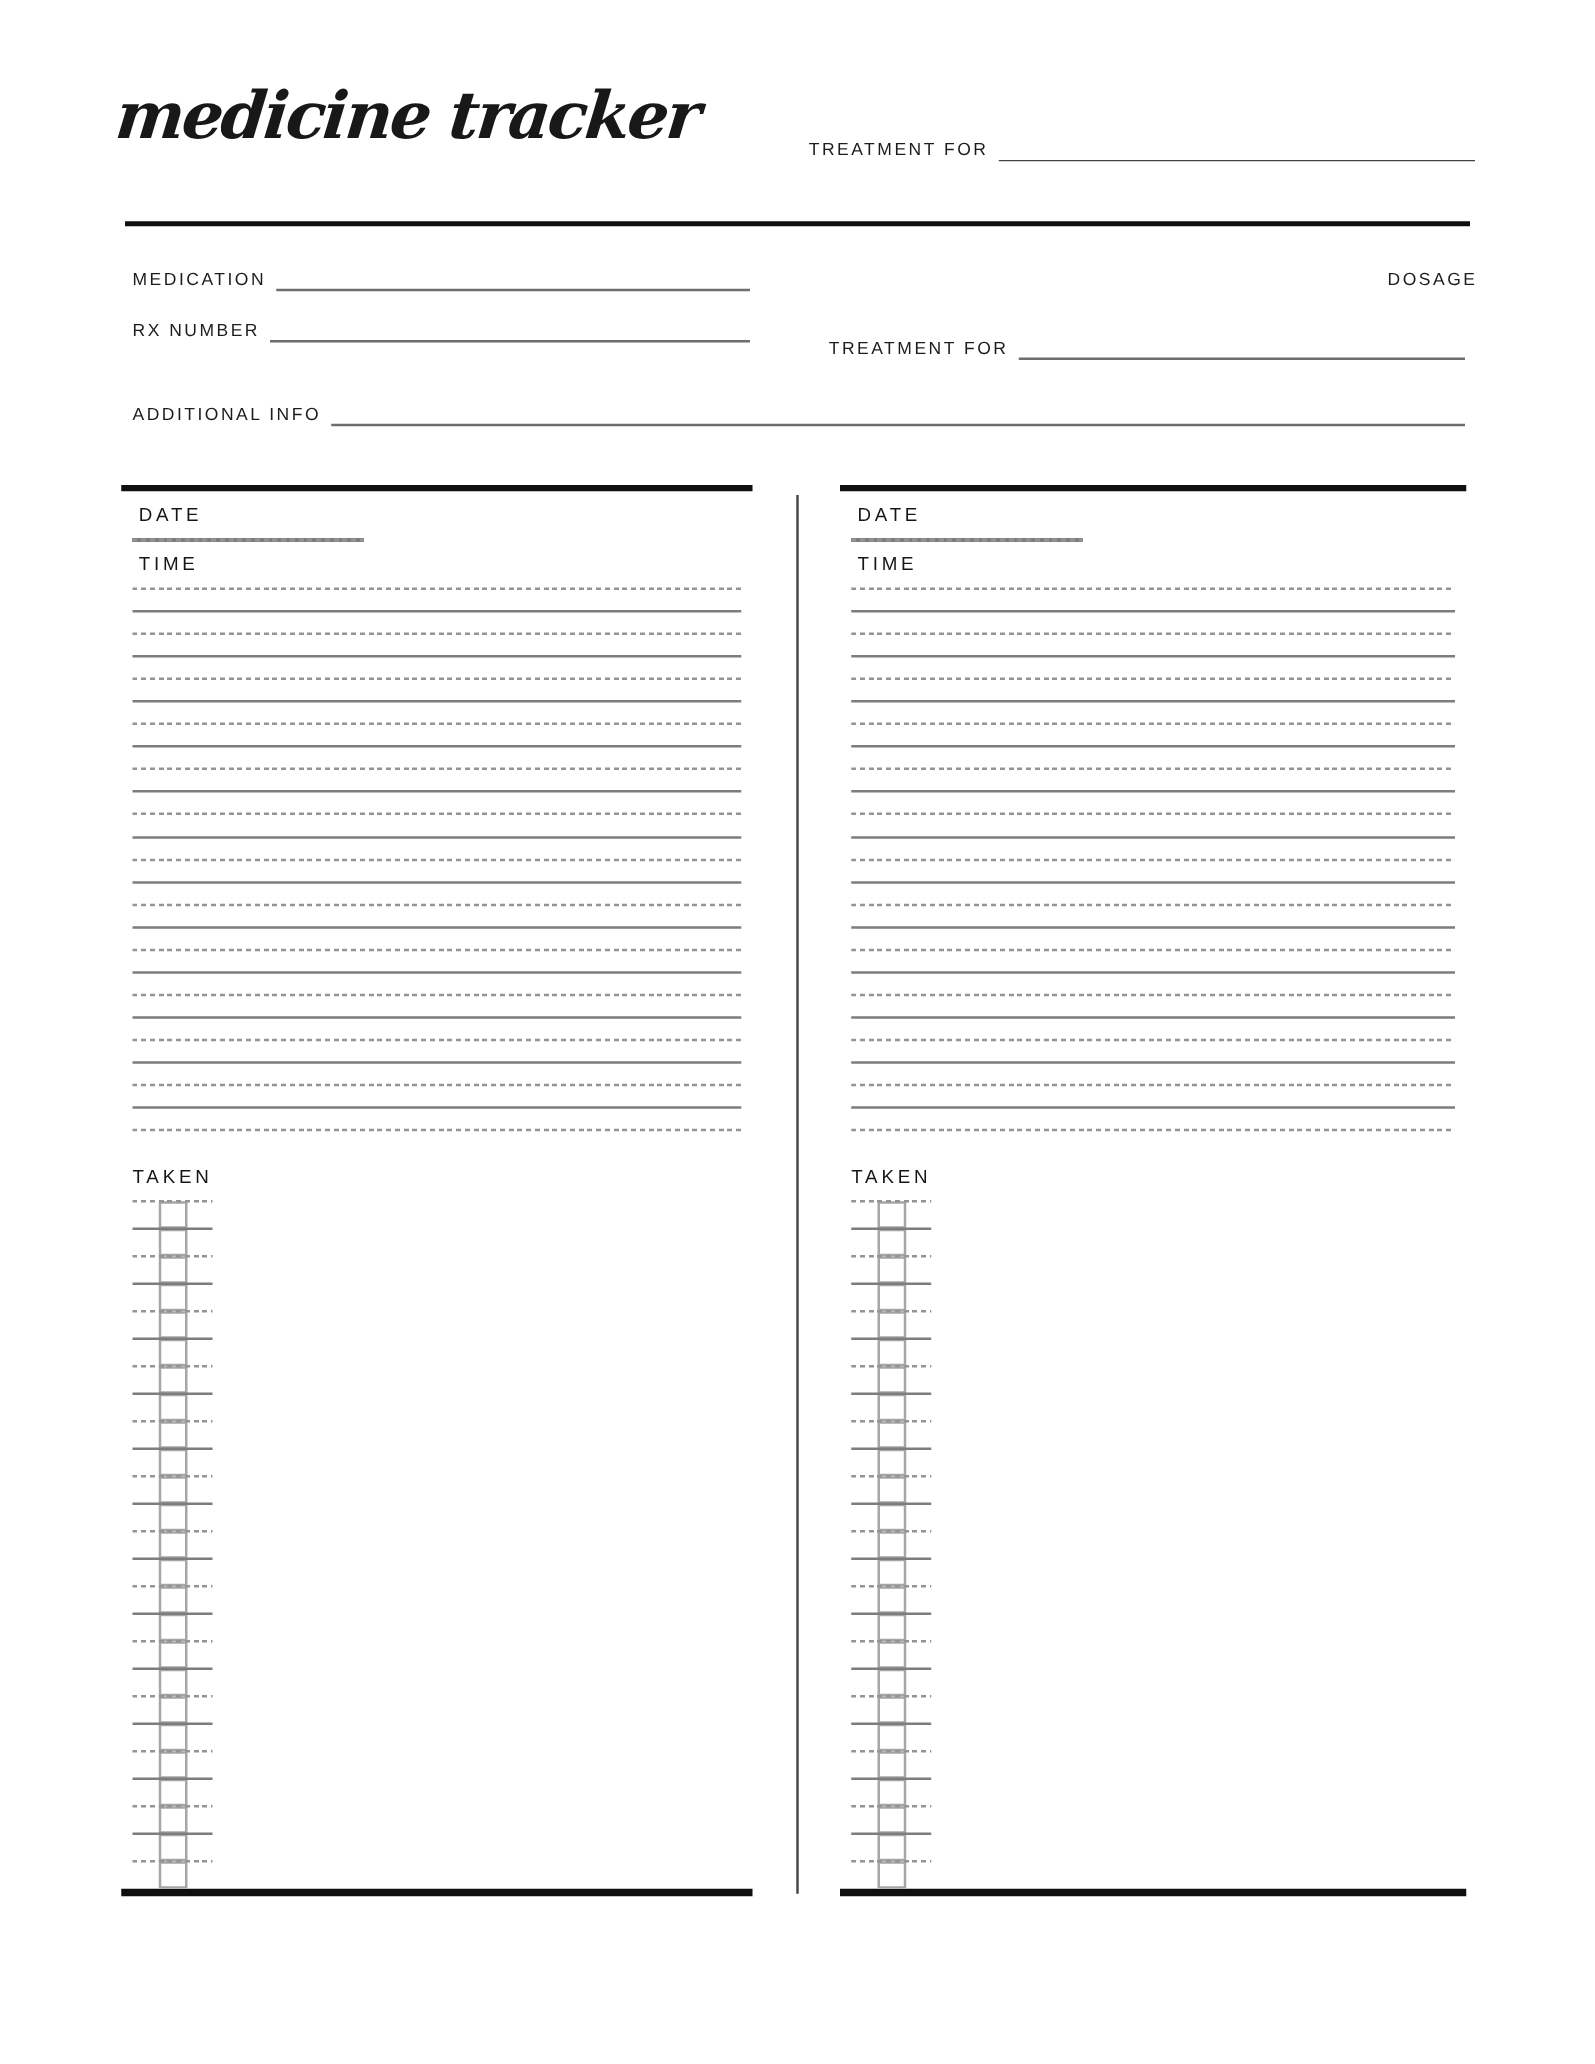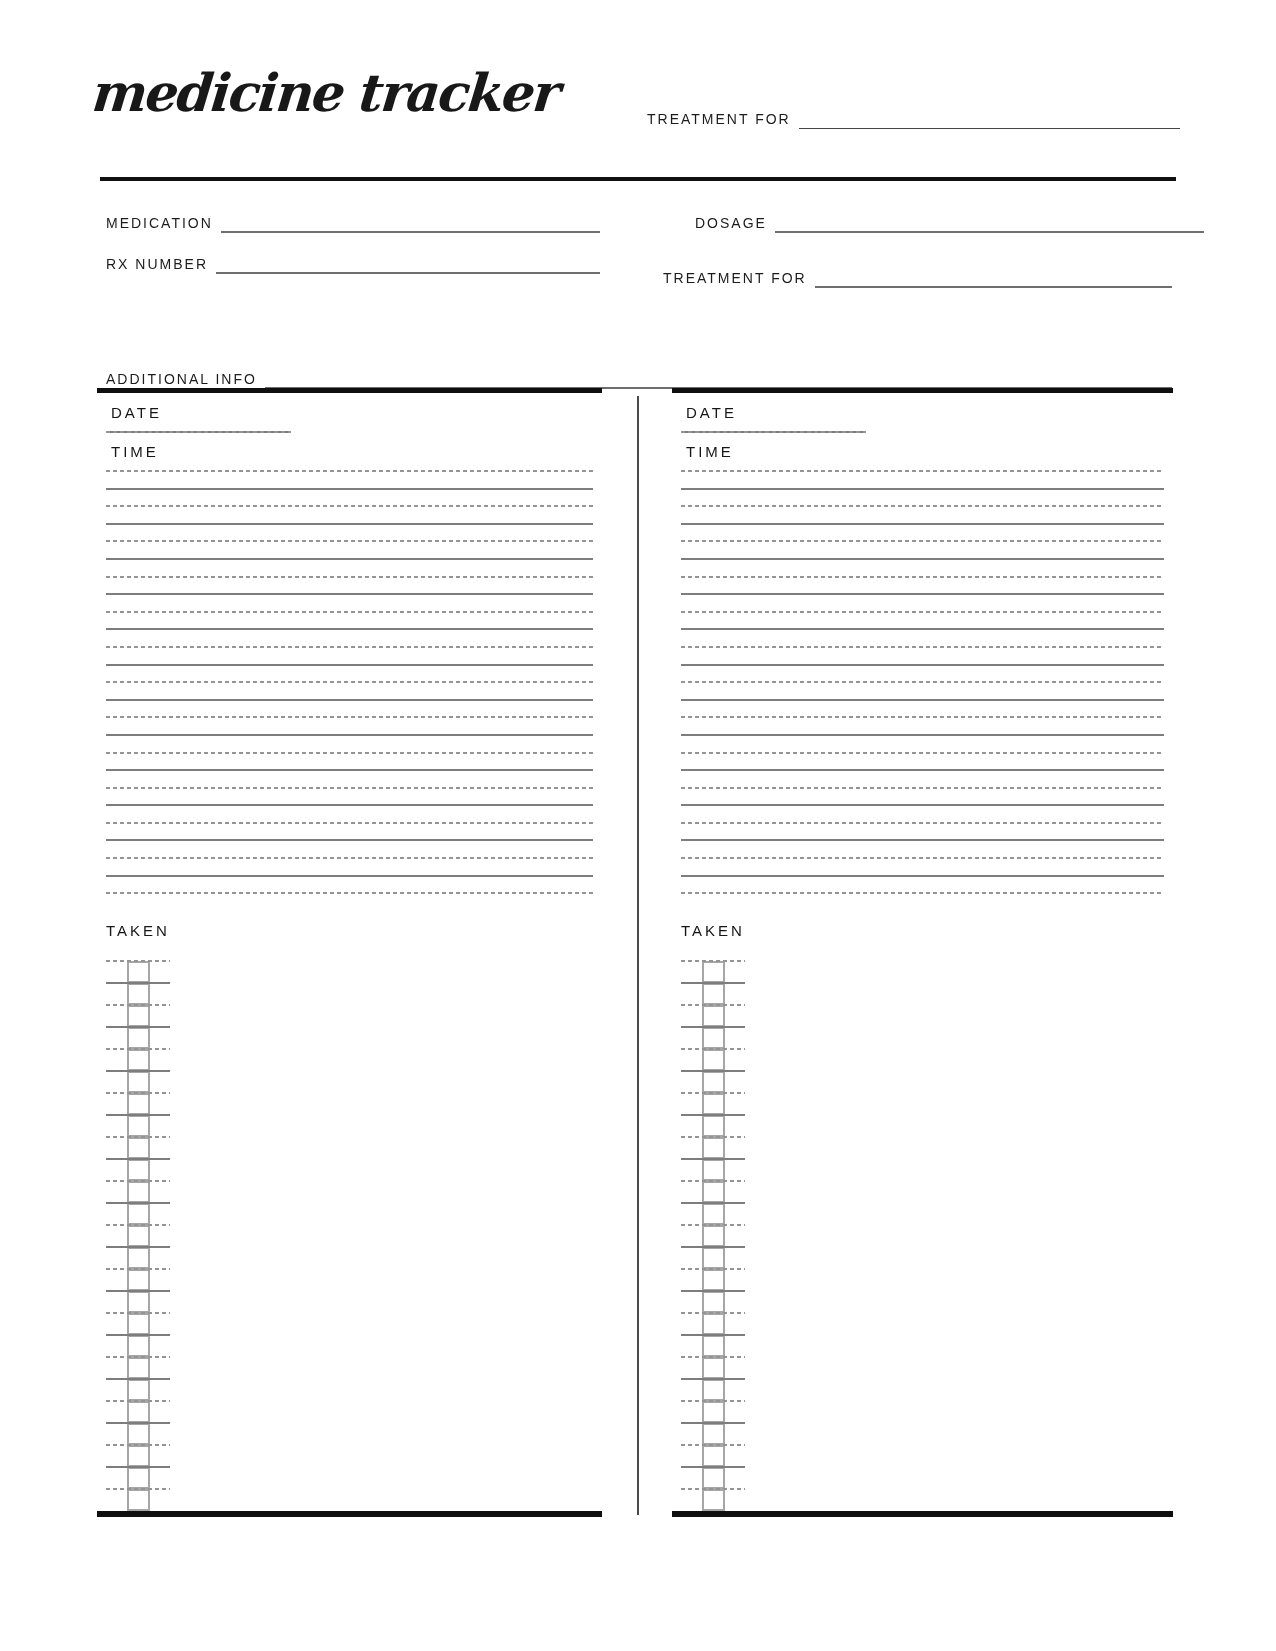--- a/index.html
+++ b/index.html
@@ -19,38 +19,38 @@
   }
   .flabel{
     font-size:14px;letter-spacing:2px;font-weight:300;color:#1c1c1c;
     white-space:nowrap;line-height:1;padding-bottom:3px;
   }
   .fline{flex:1;border-bottom:2px solid #6e6e6e;height:14px;}
   .medfor{left:647px;right:96px;top:112px;}
   .medfor .fline{border-bottom-width:1.5px;border-bottom-color:#444;}
   .rule{position:absolute;top:177px;left:100px;right:100px;height:4px;background:#101010;}
   .f-med {top:216px;left:106px;width:494px;}
-  .f-dos {top:216px;left:695px;width:509px;}
+  .f-dos {top:216px;left:673px;width:509px;flex-direction:column;}
   .f-rx  {top:257px;left:106px;width:494px;}
   .f-trt {top:271px;left:663px;width:509px;justify-content:flex-end;}
-  .f-add {top:324px;left:106px;width:1066px;margin-top:48px;}
+  .f-add {top:324px;left:106px;width:1066px;}
   
   .tables{position:absolute;top:388px;left:97px;right:103px;bottom:134px;display:flex;}
   .logtable{
     border-top:5px solid #0f0f0f;border-bottom:6px solid #0f0f0f;
     display:flex;box-sizing:border-box;flex-direction:column;
   }
   .lt-left{width:505px;}
   .lt-right{flex:1;}
   .mid{width:70px;position:relative;}
   .midline{position:absolute;left:50%;top:8px;bottom:2px;width:2px;background:#4a4a4a;}
   .col{display:flex;flex-direction:column;box-sizing:border-box;}
   .c-date{width:203px;}
   .c-time{flex:1;border-radius:29px;}
-  .c-taken{width:82px;gap:11px;}
+  .c-taken{width:82px;}
   .vdiv{width:2px;background:#383838;}
   .thead{
     height:39px;display:flex;align-items:center;padding-left:14px;
     font-size:15px;letter-spacing:3px;font-weight:300;color:#161616;
   }
   .c-taken .thead{justify-content:center;padding-left:0;}
   .rows{flex:1;display:flex;flex-direction:column;}
   .trow{flex:1;position:relative;display:flex;align-items:center;justify-content:center;}
   .trow::before{content:"";position:absolute;top:-1px;left:9px;right:9px;height:2px;}
   .trow.d::before{background:repeating-linear-gradient(to right,#949494 0 4px,transparent 4px 7px);}

